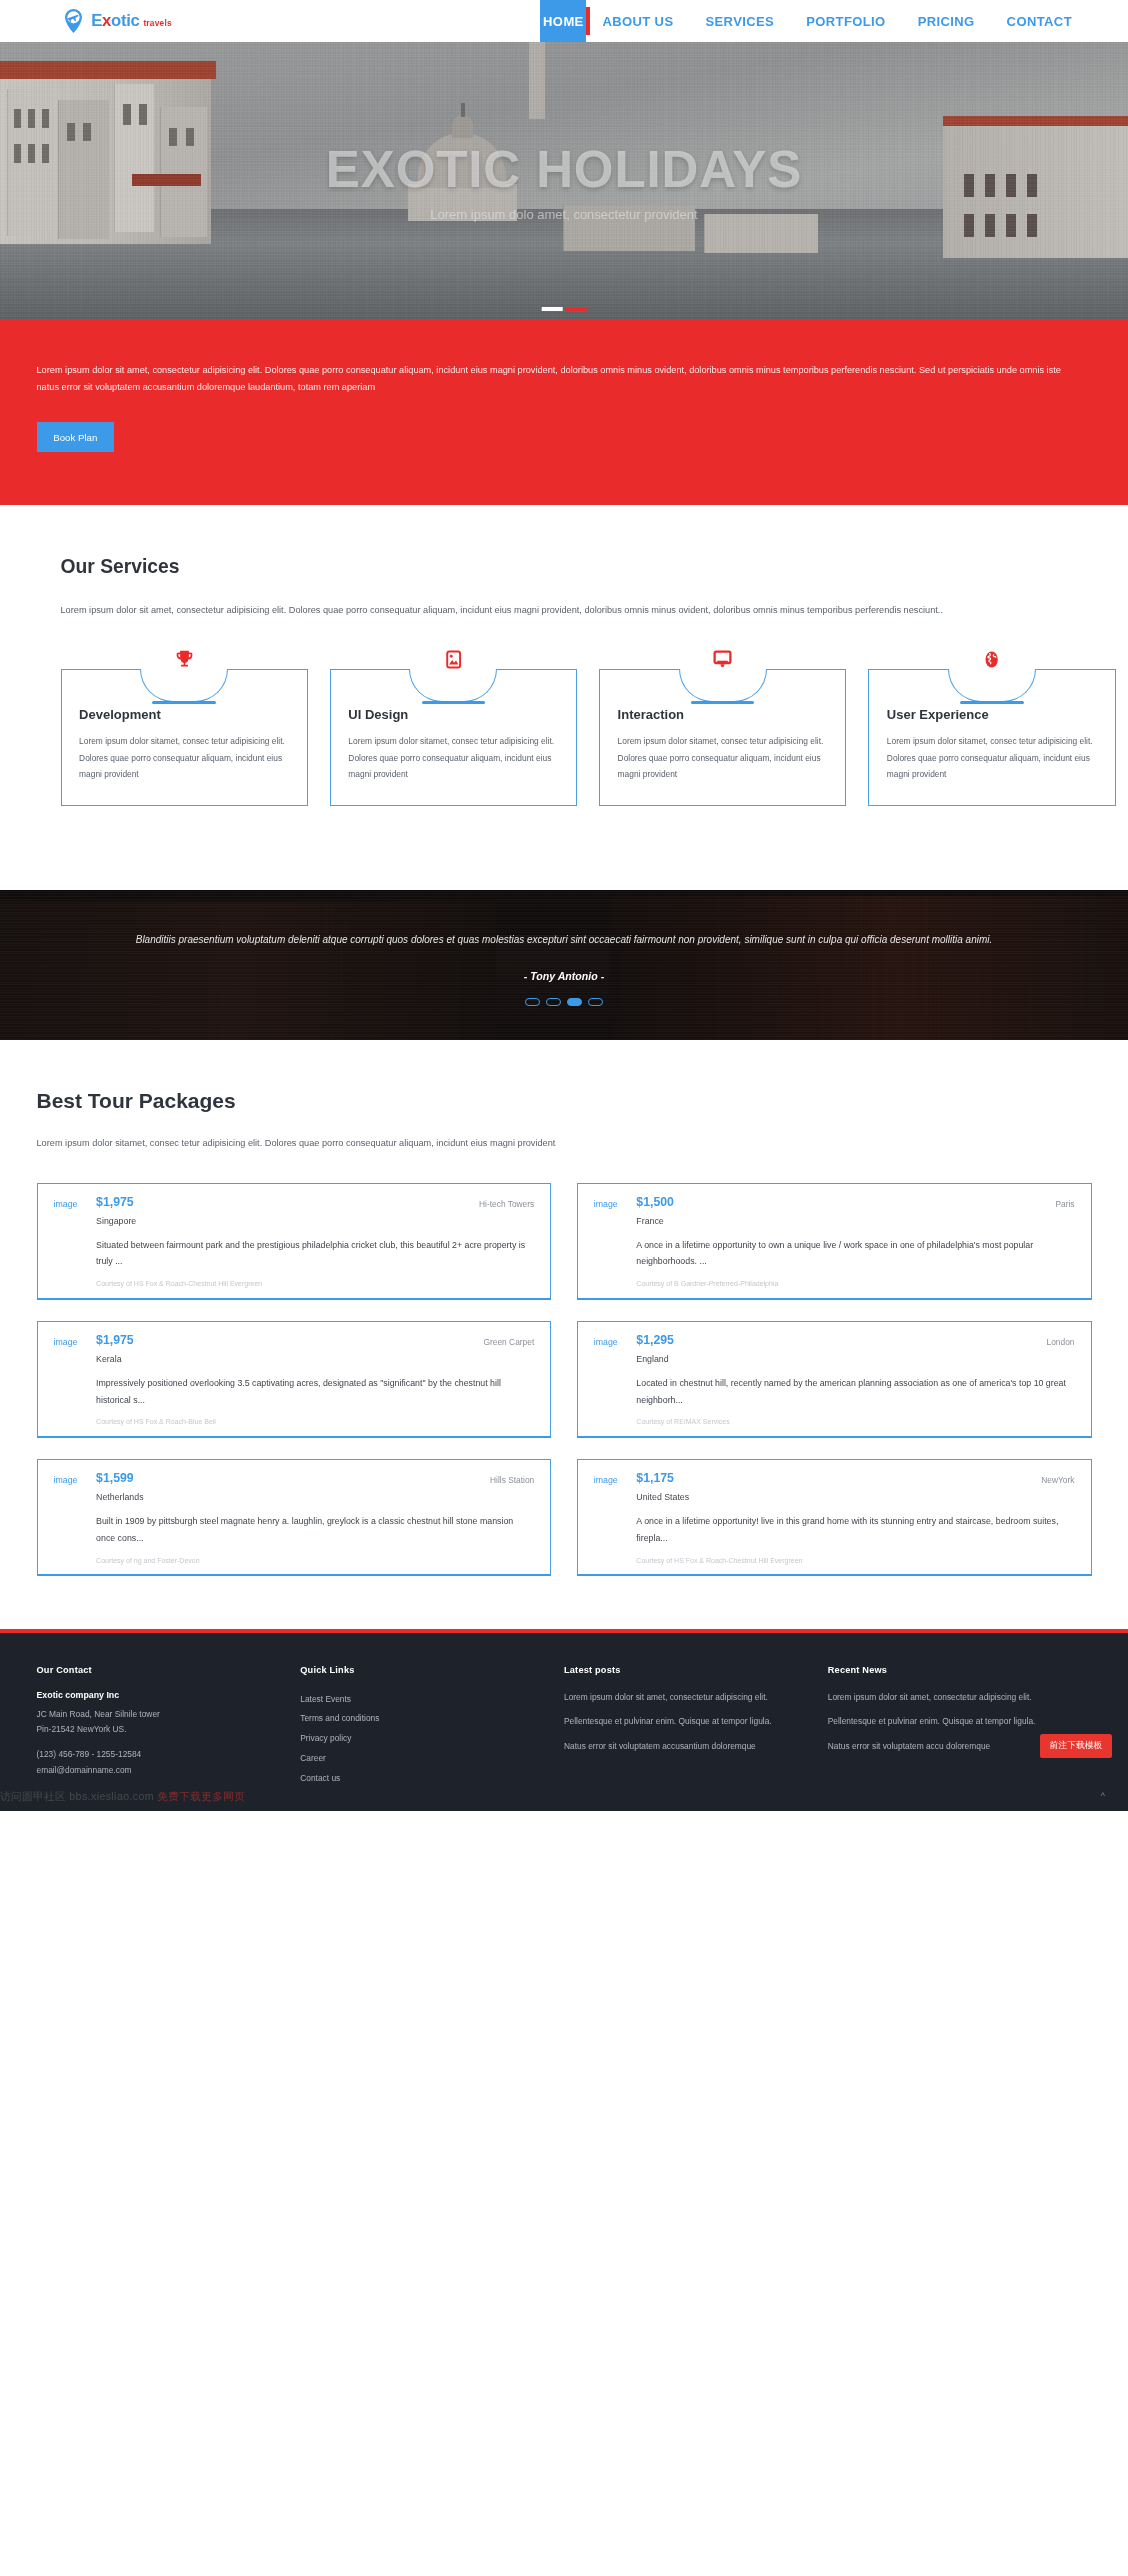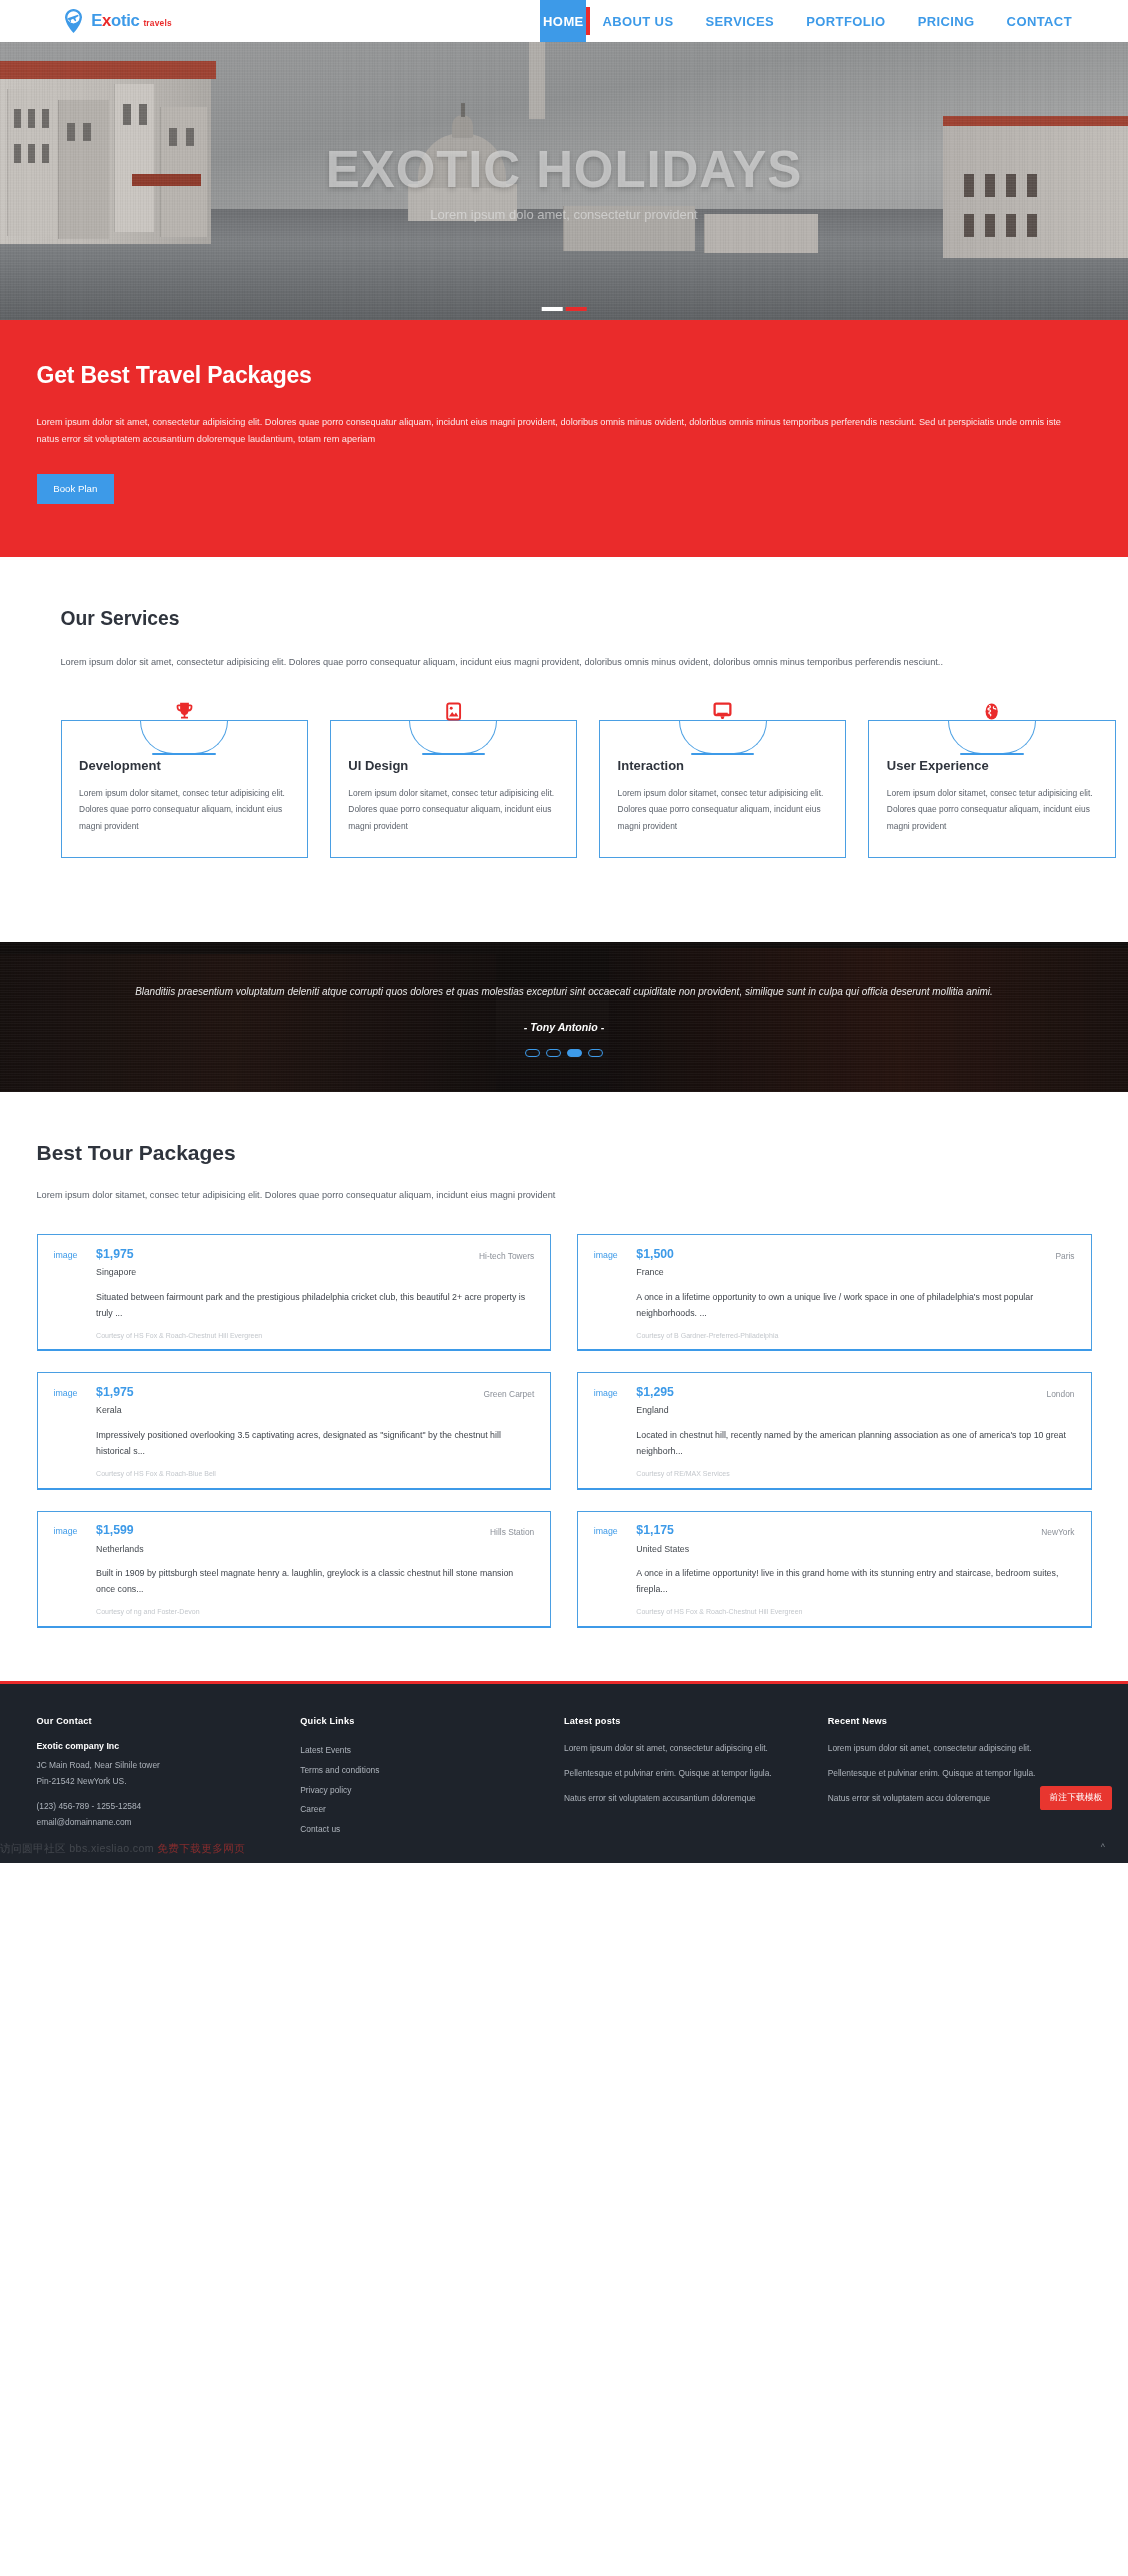--- a/index.html
+++ b/index.html
@@ -398,21 +398,20 @@
       <div class="hero-sub">Lorem ipsum dolo amet, consectetur provident</div>
     </div>
     <div class="hero-bars">
       <span class="hero-bar"></span>
       <span class="hero-bar on"></span>
     </div>
   </div>
 
   <div class="cta">
     <div class="container">
-      <h2>Get Best Travel Packages</h2>
       <p>Lorem ipsum dolor sit amet, consectetur adipisicing elit. Dolores quae porro consequatur aliquam, incidunt eius magni provident, doloribus omnis minus ovident, doloribus omnis minus temporibus perferendis nesciunt. Sed ut perspiciatis unde omnis iste natus error sit voluptatem accusantium doloremque laudantium, totam rem aperiam</p>
       <a href="#" class="btn-book">Book Plan</a>
     </div>
   </div>
 
   <div class="services">
     <div class="container">
       <h2 class="sec-title">Our Services</h2>
       <p class="sec-lead">Lorem ipsum dolor sit amet, consectetur adipisicing elit. Dolores quae porro consequatur aliquam, incidunt eius magni provident, doloribus omnis minus ovident, doloribus omnis minus temporibus perferendis nesciunt..</p>
       <div class="cards">
@@ -473,21 +472,21 @@
 
   <div class="testi">
     <div class="testi-photo">
       <div class="testi-road"></div>
       <div class="testi-l"></div>
       <div class="testi-r"></div>
       <div class="testi-veil"></div>
       <div class="testi-grain"></div>
     </div>
     <div class="testi-inner">
-      <div class="testi-quote">Blanditiis praesentium voluptatum deleniti atque corrupti quos dolores et quas molestias excepturi sint occaecati cupiditate non provident, similique sunt in culpa qui officia deserunt mollitia animi.</div>
+      <div class="testi-quote">Blanditiis praesentium voluptatum deleniti atque corrupti quos dolores et quas molestias excepturi sint occaecati fairmount non provident, similique sunt in culpa qui officia deserunt mollitia animi.</div>
       <div class="testi-author">- Tony Antonio -</div>
       <div class="dots">
         <span class="dot"></span>
         <span class="dot"></span>
         <span class="dot on"></span>
         <span class="dot"></span>
       </div>
     </div>
   </div>
 

